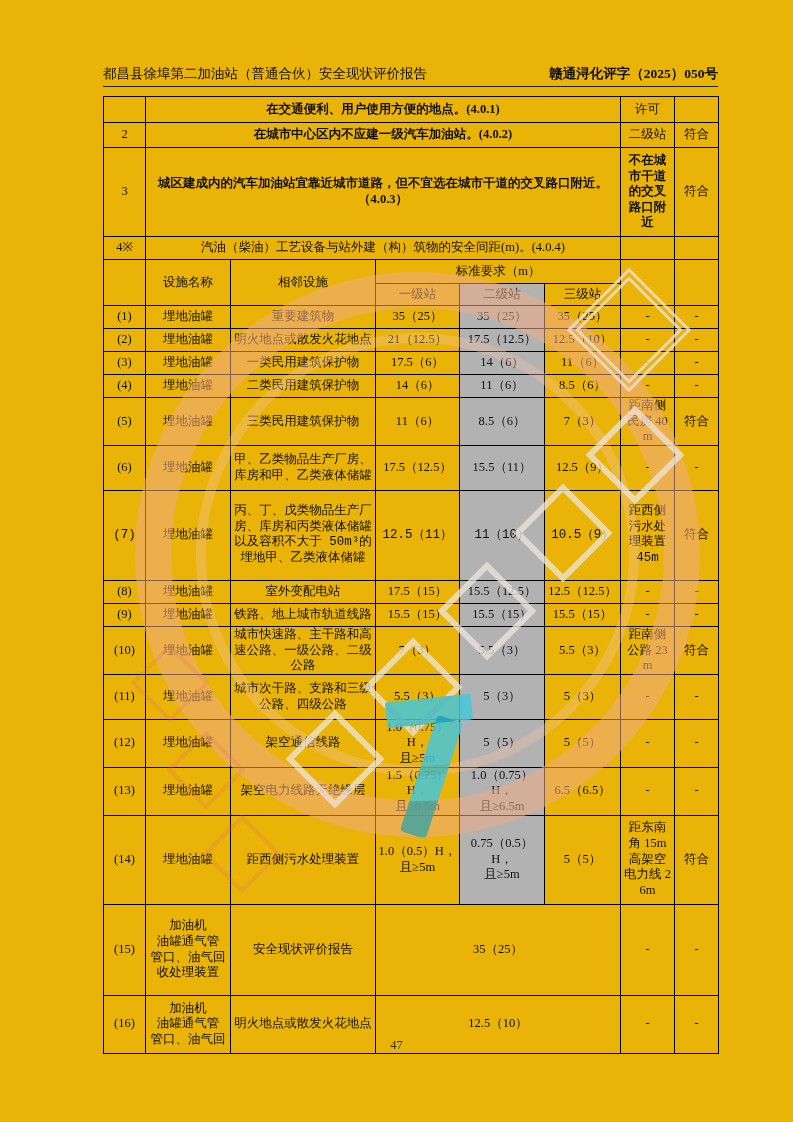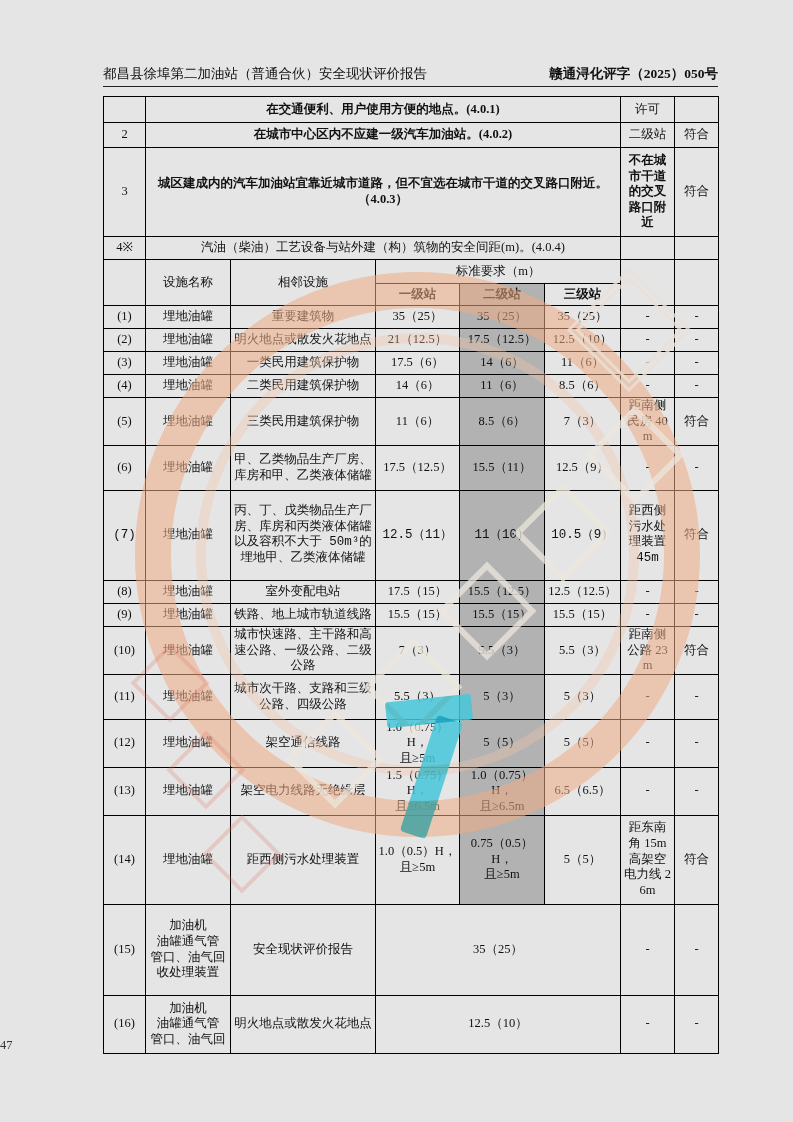--- a/index.html
+++ b/index.html
@@ -1,32 +1,32 @@
 <!DOCTYPE html>
 <html><head>
 <meta charset="utf-8">
 <style>
   html,body{margin:0;padding:0;background:#888;}
-  .page{position:relative;width:793px;height:1122px;background:#e5e5e5;margin:0 auto;
+  .page{position:relative;width:793px;height:1122px;background:#eab308;margin:0 auto;
         font-family:"Liberation Serif","DejaVu Serif",serif;color:#111;overflow:hidden;}
   
   .doc-header{position:absolute;left:103px;top:60px;width:615px;height:27px;
               border-bottom:1px solid #222;font-size:13.5px;display:flex;justify-content:space-between;align-items:flex-end;padding-bottom:3px;box-sizing:border-box;}
   .doc-header .right{font-weight:bold;margin-top:12px;}
   
   table.t{position:absolute;left:103px;top:96px;width:615px;border-collapse:collapse;table-layout:fixed;z-index:1;}
   table.t td{border:1px solid #000;font-size:12.5px;line-height:1.25;text-align:center;vertical-align:middle;
              padding:0 2px;overflow:hidden;white-space:pre-line;word-break:break-all;}
   td.tl{text-align:left;padding-left:5px;font-weight:bold;}
   td.g{background:#b2b2b2;}
   tr.h25 td{height:25px;} tr.h24 td{height:24px;} tr.h88 td{height:88px;} tr.h22 td{height:22px;}
-  tr.h23 td{height:23px;} tr.h21 td{height:21px;font-weight:bold;} tr.h44 td{height:44px;} tr.h89 td{height:89px;font-family:Liberation Mono, monospace;}
+  tr.h23 td{height:23px;} tr.h21 td{height:21px;} tr.h44 td{height:44px;} tr.h89 td{height:89px;font-family:Liberation Mono, monospace;}
   tr.h90 td{height:90px;} tr.h57 td{height:57px;}
   
-  .footer{position:absolute;left:0;top:1038px;width:793px;text-align:left;font-size:12.5px;color:#333;}
+  .footer{position:absolute;left:0;top:1038px;width:793px;text-align:center;font-size:12.5px;color:#333;}
   
   .wm{position:absolute;left:0;top:0;width:793px;height:1122px;pointer-events:none;z-index:3;}
   .wm-ring{position:absolute;left:135px;top:272px;width:565px;height:565px;border:36px solid #eeab84;
            border-radius:50%;opacity:.55;mix-blend-mode:multiply;box-sizing:border-box;}
   .wm-ring-inner{position:absolute;left:196px;top:333px;width:443px;height:443px;border:10px solid #f3c2a2;
            border-radius:50%;opacity:.35;mix-blend-mode:multiply;box-sizing:border-box;}
   .wm-sq{position:absolute;box-sizing:border-box;transform:rotate(45deg);opacity:.75;}
   .wm-sq.white{border:6px solid #ece5dd;background:transparent;}
   .wm-sq.red{border:4px solid rgba(222,115,100,.32);}
   .wm-spiral{position:absolute;left:585px;top:286px;width:88px;height:88px;border:9px double #e9e1d8;

